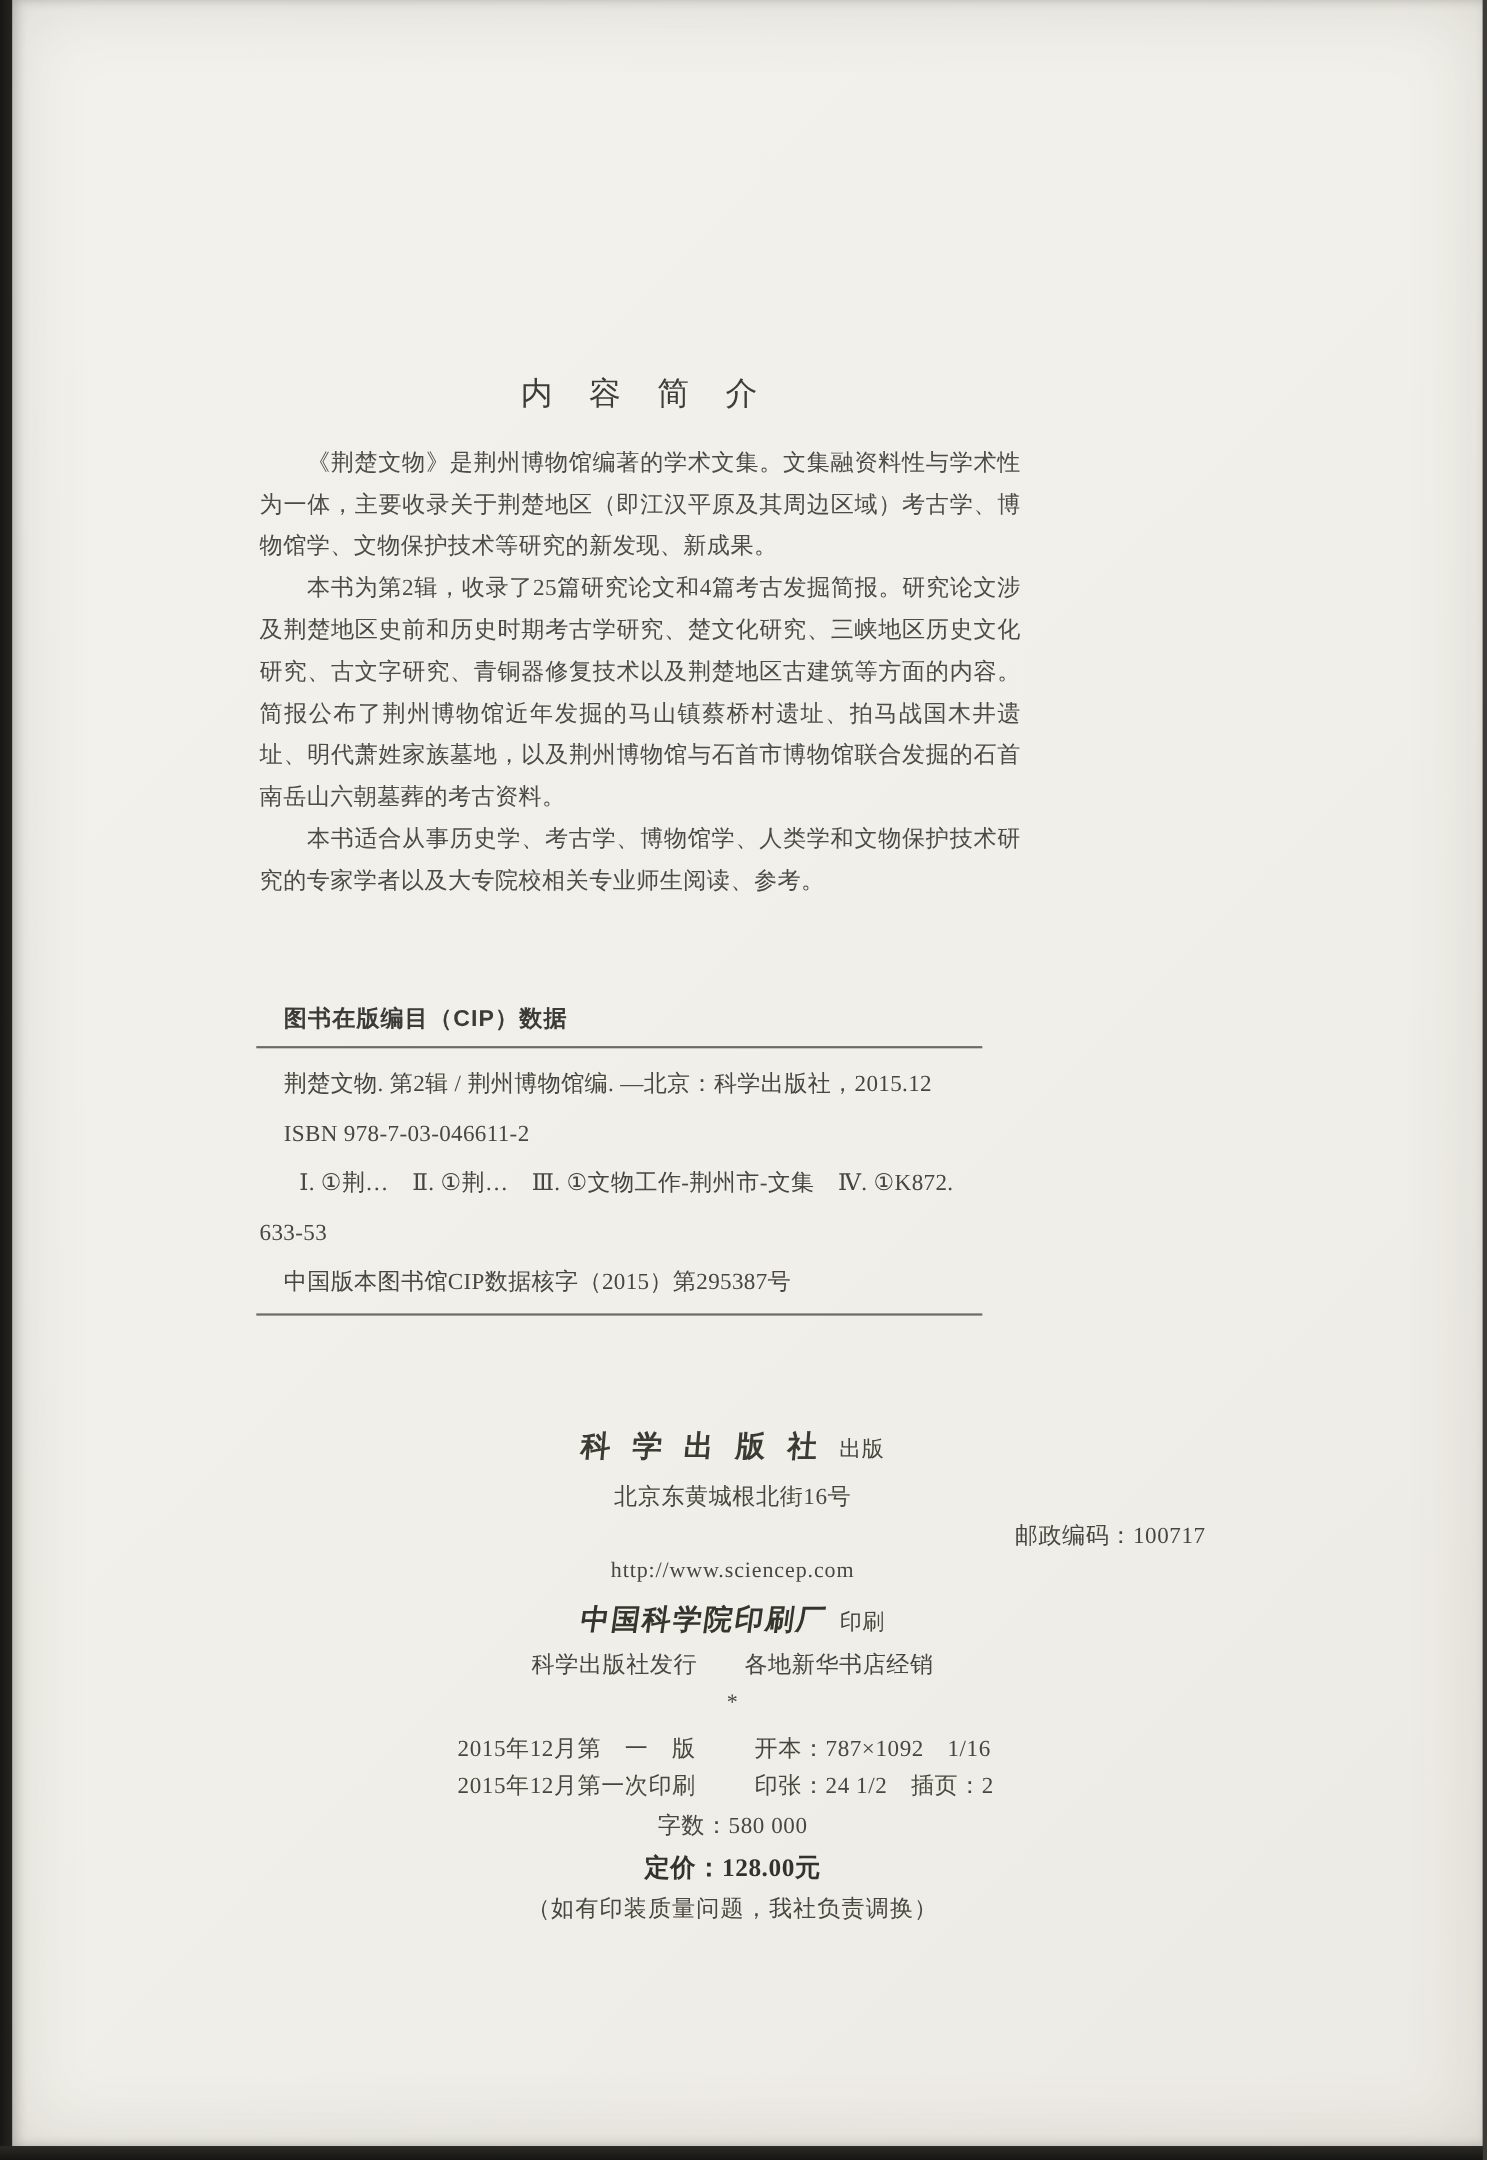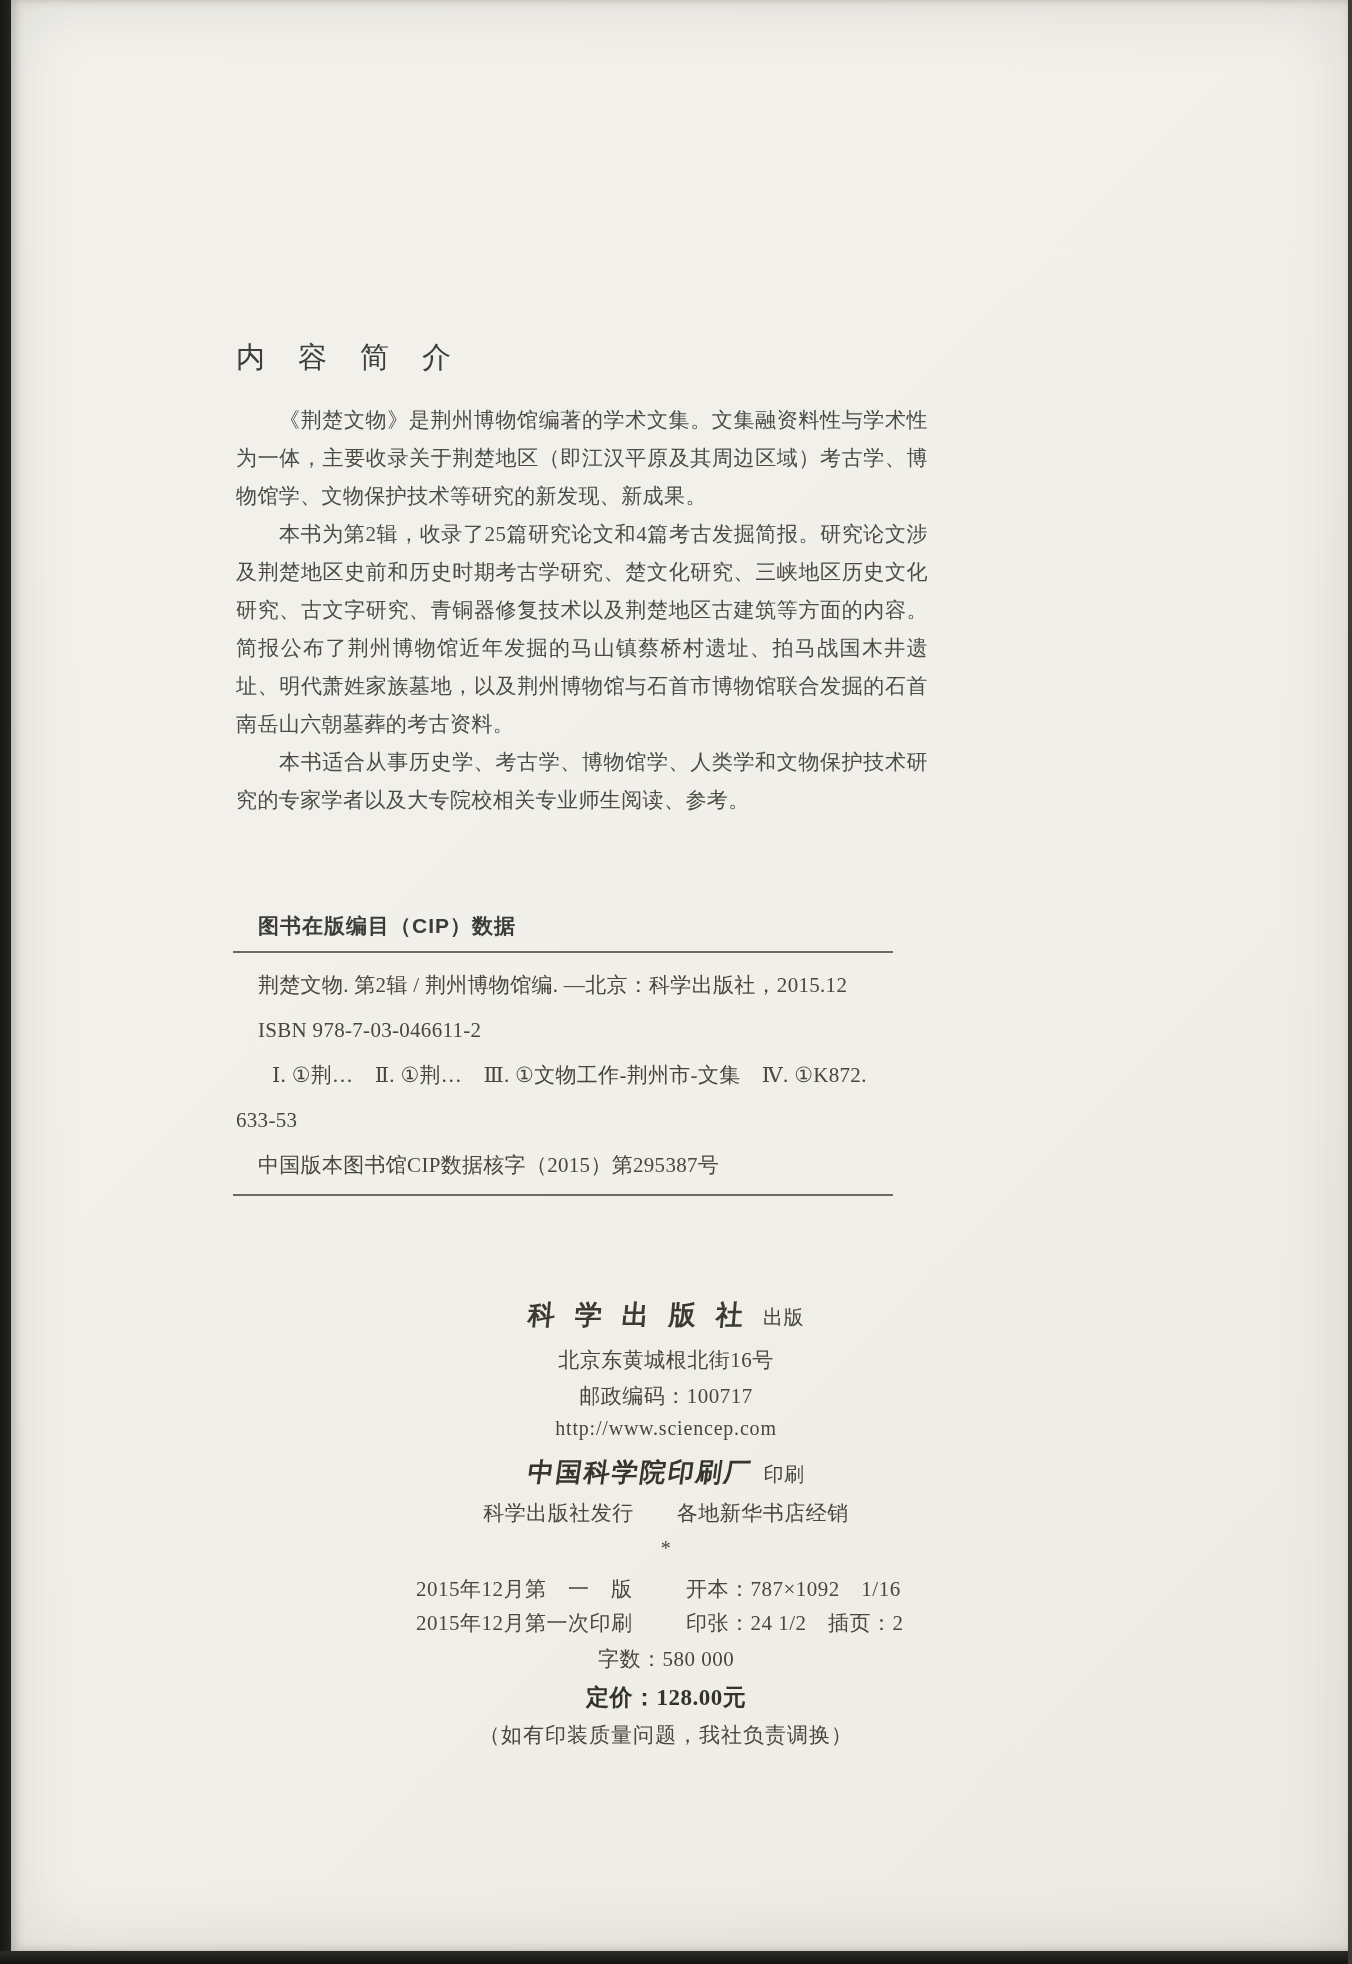--- a/index.html
+++ b/index.html
@@ -18,21 +18,21 @@
   }
   .edge-left{position:absolute;left:0;top:0;bottom:0;width:11px;background:linear-gradient(90deg,#161614,#26251f);}
   .edge-bottom{position:absolute;left:0;right:0;bottom:0;height:13px;background:linear-gradient(0deg,#141412,#2b2a26);}
   .edge-right{position:absolute;right:0;top:0;bottom:0;width:4px;background:#3c3b36;}
 
   .abs{position:absolute;}
   .content-col{left:225px;width:692px;}
   .lower-col{left:225px;width:860px;text-align:center;}
 
   .intro-title{
-    top:338px;
+    top:338px;text-align:center;
     font-size:29px;color:#3e3d39;
     letter-spacing:2px;
   }
   .intro{top:401px;}
   .iline{
     font-size:21px;line-height:38px;color:#4c4b46;
     white-space:nowrap;letter-spacing:0.4px;
   }
   .iline.fill{white-space:normal;text-align:justify;text-align-last:justify;}
   .iline.indent{text-indent:43px;}
@@ -56,21 +56,21 @@
   .lower-line{font-size:21px;color:#48473f;letter-spacing:0.5px;}
   .pub-logo-line{top:1297px;}
   .logotype{
     display:inline-block;
     font-weight:700;font-size:27px;color:#3b3a33;
     transform:skewX(-5deg);
     letter-spacing:20px;margin-right:-12px;
   }
   .logo-suffix{font-size:20px;color:#44433c;margin-left:6px;}
   .pub-address{top:1346px;}
-  .pub-postcode{top:1382px;}
+  .pub-postcode{top:1382px;text-align:right;}
   .pub-website{top:1417px;font-size:20px;letter-spacing:0.8px;}
   .printer-line{top:1455px;}
   .printer-logo{
     display:inline-block;
     font-weight:700;font-size:26px;color:#35342d;
     transform:skewX(-8deg);letter-spacing:2px;
   }
   .distribution{top:1499px;}
   .star{top:1537px;font-size:20px;color:#4a4942;}
   .colo-row{display:flex;justify-content:center;text-align:left;}

